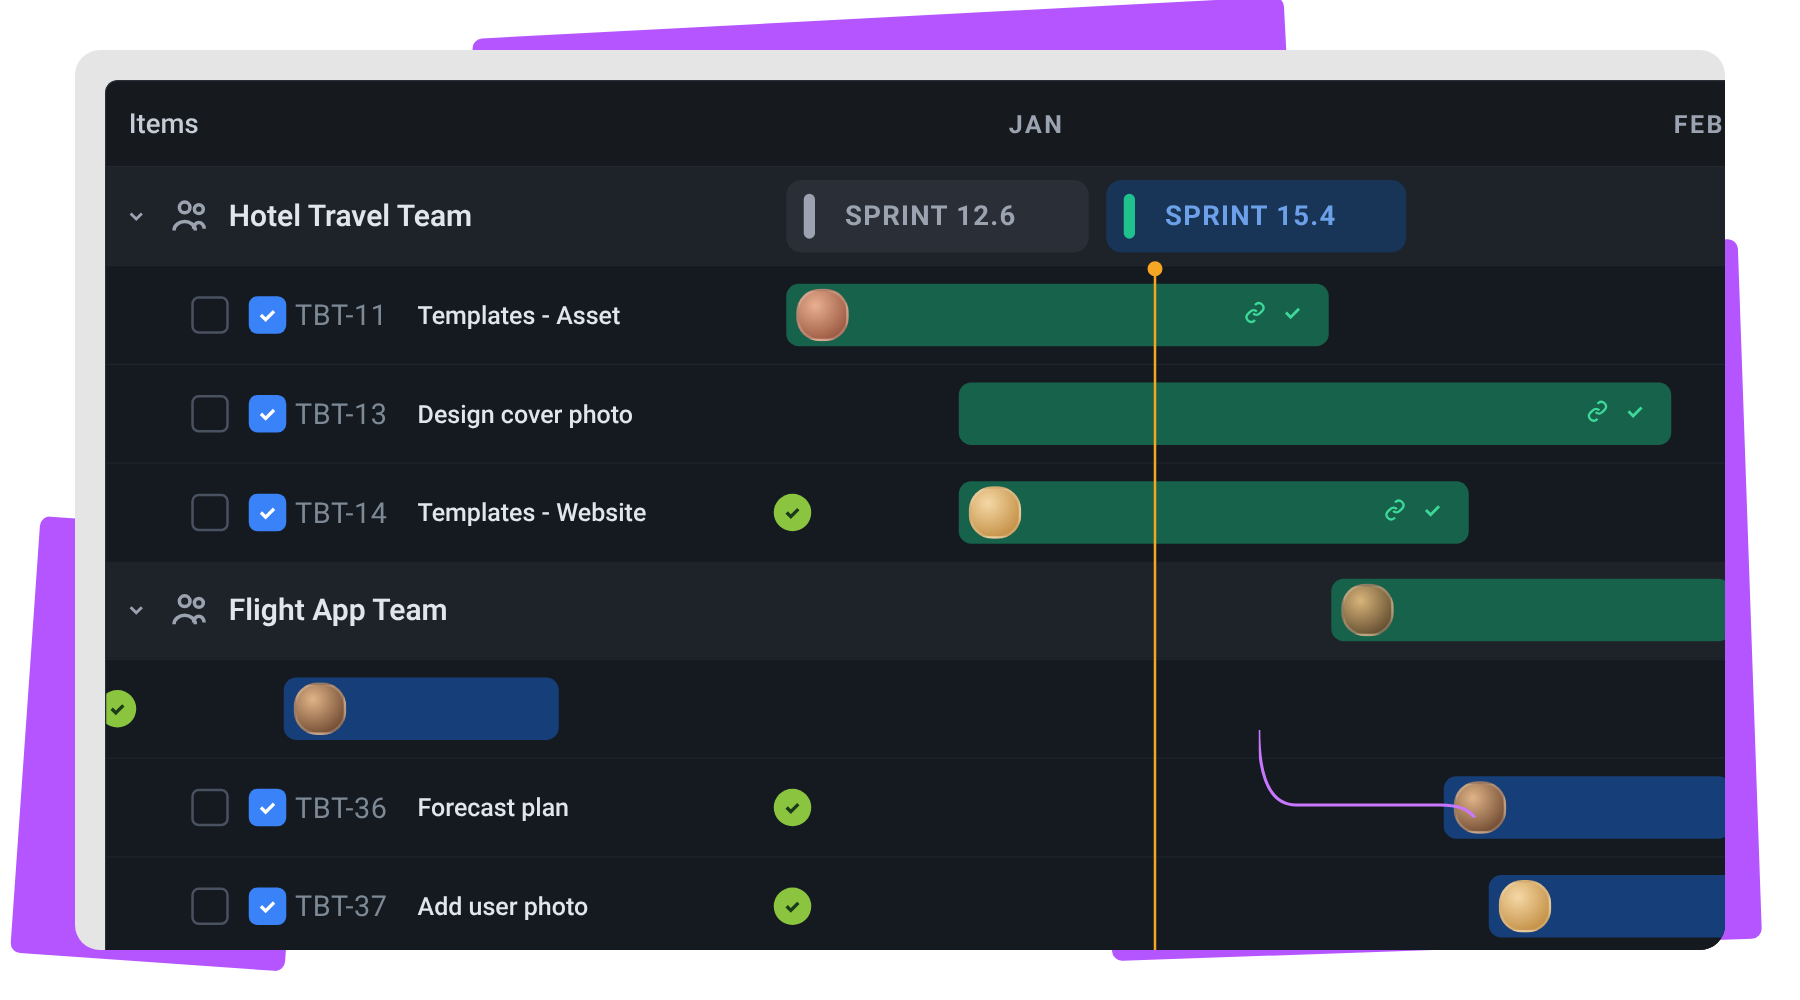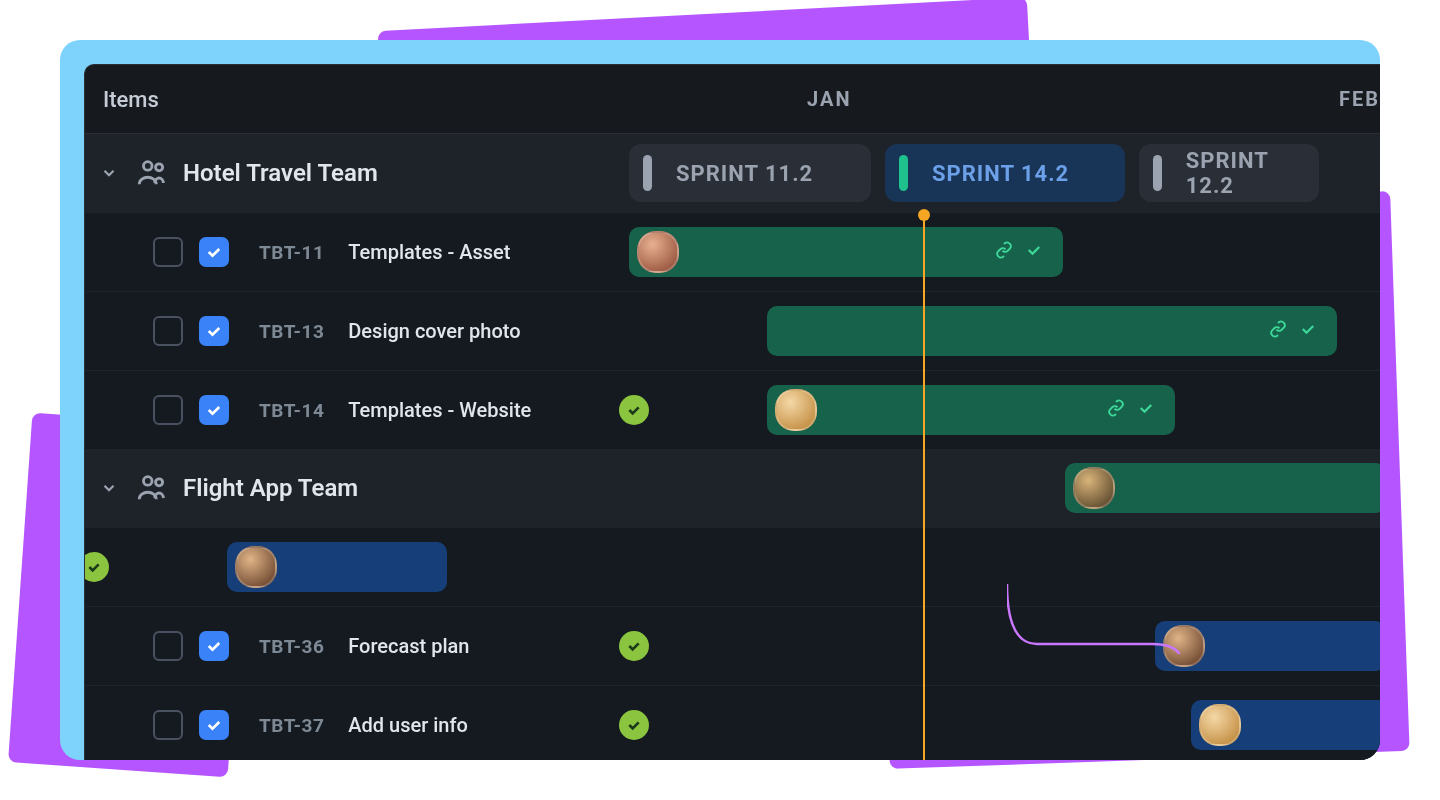--- a/index.html
+++ b/index.html
@@ -1,35 +1,35 @@
 <!DOCTYPE html>
 <html><head>
 <meta charset="utf-8">
 <style>
 html,body{margin:0;padding:0;width:1440px;height:800px;background:#fff;font-family:-apple-system,BlinkMacSystemFont,'Segoe UI',Roboto,sans-serif;}
 .purple-bg{position:absolute;background:#b555ff;border-radius:8px;}
 .pb1{left:384px;top:14px;width:650px;height:260px;transform:rotate(-3deg);}
 .pb2{left:20px;top:420px;width:220px;height:350px;transform:rotate(4deg);}
 .pb3{left:880px;top:200px;width:520px;height:560px;transform:rotate(-2deg);}
-.panel{position:absolute;left:60px;top:40px;width:1320px;height:720px;background:#7dd3fc;border-radius:20px;overflow:hidden;}
+.panel{position:absolute;left:60px;top:40px;width:1320px;height:720px;background:#e5e5e5;border-radius:20px;overflow:hidden;}
 .inner{position:absolute;left:24px;top:24px;right:0;bottom:0;border:1px solid #2a2f37;border-right:none;border-bottom:none;border-radius:10px 0 0 0;overflow:hidden;background:#161a1f;}
 .header-row{height:68px;display:flex;align-items:center;border-bottom:1px solid #2a2f37;}
 .items-col{width:540px;flex-shrink:0;}
 .items-label{font-size:22px;color:#c5ccd6;font-weight:500;padding-left:18px;}
 .month{font-size:20px;font-weight:700;color:#9aa3af;letter-spacing:2px;}
 .month-jan{padding-left:182px;}
 .month-feb{margin-left:auto;}
 .group-row{height:78px;display:flex;align-items:center;background:#1e2229;}
 .chev{width:36px;height:36px;margin-left:6px;cursor:pointer;display:flex;align-items:center;justify-content:center;color:#9aa3af;}
 .team-icon{width:34px;height:34px;margin-left:8px;margin-right:14px;color:#9aa3af;}
 .group-name{font-size:24px;font-weight:600;color:#e1e6ec;}
 .task-row{height:78px;display:flex;align-items:center;background:#151a20;border-top:1px solid #1f252d;position:relative;}
 .cb-gray{width:26px;height:26px;border:2.5px solid #4a5261;border-radius:6px;margin-left:68px;cursor:pointer;}
 .cb-blue{width:30px;height:30px;background:#3a82f7;border-radius:7px;margin-left:16px;cursor:pointer;display:flex;align-items:center;justify-content:center;}
-.task-id{font-size:19px;font-weight:700;color:#7e8996;margin-left:30px;letter-spacing:0.5px;}
+.task-id{font-size:23px;font-weight:400;color:#7e8996;margin-left:7px;letter-spacing:0.5px;}
 .task-title{font-size:20px;color:#e1e6ec;font-weight:500;margin-left:24px;}
 .status-dot{position:absolute;width:30px;height:30px;border-radius:15px;background:#8bc53f;display:flex;align-items:center;justify-content:center;}
 .timeline-area{position:relative;flex:1;height:78px;}
 .sprint-pill{height:58px;border-radius:12px;display:flex;align-items:center;cursor:pointer;position:relative;}
 .sprint-pill.gray{background:#2a2f37;}
 .sprint-pill.active{background:#183456;}
 .sprint-handle{width:9px;height:36px;border-radius:5px;margin-left:14px;}
 .sprint-handle.g{background:#9aa3af;}
 .sprint-handle.a{background:#1fc28d;}
 .sprint-pill>span{font-size:22px;font-weight:700;color:#9aa3af;letter-spacing:1px;margin-left:24px;}
@@ -85,29 +85,25 @@
               <circle cx="17" cy="8" r="2.5"></circle>
               <path d="M3 20c0-3 3-5 6-5s6 2 6 5"></path>
               <path d="M14 19c0-2 1.5-3.5 3-3.5s3 1.5 3 3.5"></path>
             </svg></div>
     <div class="group-name">Hotel Travel Team</div>
   </div>
   <div class="timeline-area">
     <div style="position:absolute;left:4px;top:10px;display:flex;gap:14px;">
       <div class="sprint-pill gray" style="width:242px">
               <div class="sprint-handle g"></div>
-              <span>SPRINT 11.2</span>
+              <span>SPRINT 12.6</span>
             </div>
       <div class="sprint-pill active" style="width:240px">
               <div class="sprint-handle a"></div>
-              <span>SPRINT 14.2</span>
-            </div>
-      <div class="sprint-pill gray" style="width:180px">
-              <div class="sprint-handle g"></div>
-              <span>SPRINT 12.2</span>
+              <span>SPRINT 15.4</span>
             </div>
     </div>
   </div>
 </div>
 
 <div id="g0">
         <div class="task-row">
           <div class="items-col" style="display: flex; align-items: center;">
             <div class="cb-gray"></div>
             <div class="cb-blue">
@@ -250,21 +246,21 @@
         </div>
         <div class="task-row">
           <div class="items-col" style="display: flex; align-items: center;">
             <div class="cb-gray"></div>
             <div class="cb-blue">
               <svg width="18" height="18" viewBox="0 0 24 24" fill="none" stroke="#fff" stroke-width="3.5">
                 <polyline points="5 12 10 17 19 8"></polyline>
               </svg>
             </div>
             <div class="task-id">TBT-37</div>
-            <div class="task-title">Add user info</div>
+            <div class="task-title">Add user photo</div>
           </div>
           <div class="timeline-area">
             <div class="status-dot" style="left:-6px;top:24px">
               <svg width="16" height="16" viewBox="0 0 24 24" fill="none" stroke="#1a3a1a" stroke-width="4">
                 <polyline points="5 12 10 17 19 8"></polyline>
               </svg>
             </div>
             <div class="bar blue" style="left: 566px; top: 14px; width: 200px;">
               <div class="avatar av-b"></div>
             </div>

